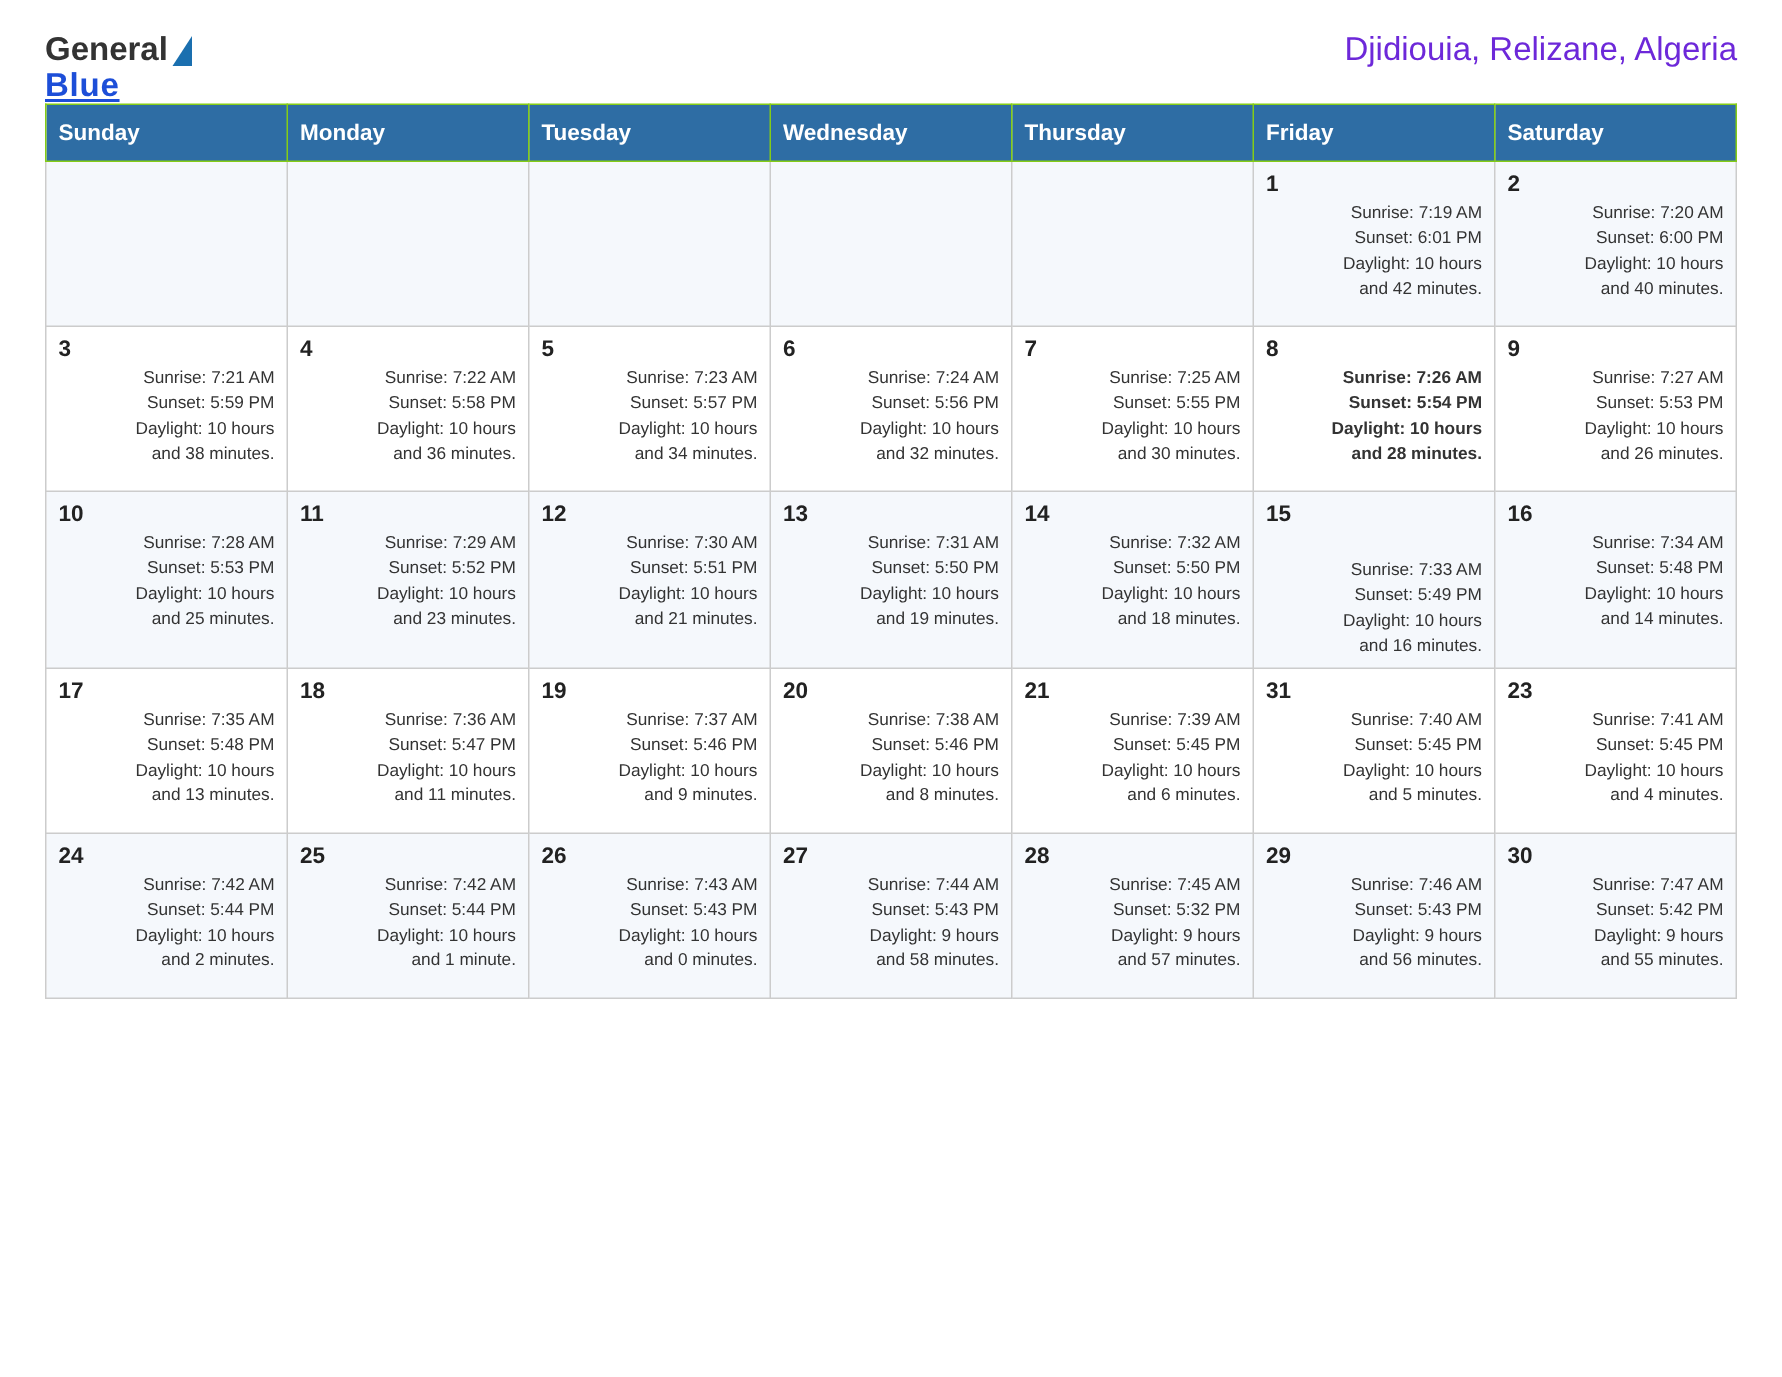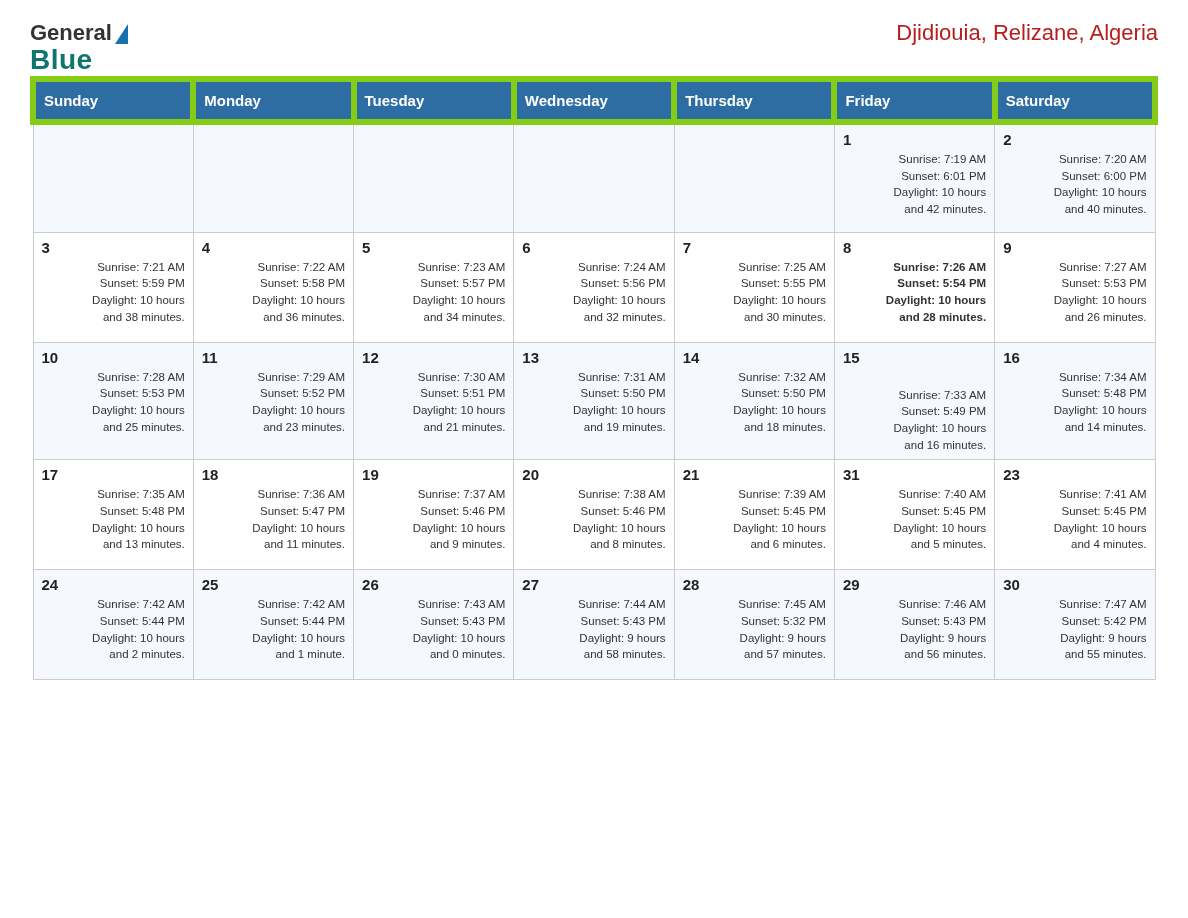--- a/index.html
+++ b/index.html
@@ -32,36 +32,36 @@
       text-align: right;
     }
     .month-title {
       font-size: 52px;
       font-weight: 300;
       color: #222;
       line-height: 1.1;
     }
     .location {
       font-size: 22px;
-      color: #b91c1c;
+      color: #6d28d9;
       font-weight: 400;
     }
     table {
       width: 100%;
       border-collapse: collapse;
       table-layout: fixed;
     }
     thead tr th {
       background-color: #2e6da4;
       color: white;
       font-size: 15px;
       font-weight: 600;
       padding: 10px 8px;
       text-align: left;
-      border: 6px solid #84cc16;
+      border: 1px solid #84cc16;
     }
     tbody tr td {
       vertical-align: top;
       padding: 6px 8px;
       font-size: 12px;
       color: #333;
       border: 1px solid #ccc;
       height: 110px;
     }
     tbody tr:nth-child(odd) td {
@@ -86,21 +86,21 @@
   </style>
 </head>
 <body>
 
 <div class="header">
   <div class="logo">
     <div class="logo-text">
       <span style="color:#333; font-size:22px; font-weight:bold; line-height:1.15;">
         General<span style="display:inline-block; width:0; height:0; border-left:13px solid transparent; border-bottom:20px solid #1a6faf; margin-left:3px; vertical-align:middle;"></span>
       </span>
-      <span style="color:#0f766e; font-size:28px; font-weight:bold; letter-spacing:0.5px;">Blue</span>
+      <span style="color:#1d4ed8; font-size:22px; font-weight:bold; letter-spacing:0.5px;text-decoration:underline;">Blue</span>
     </div>
   </div>
   <div class="title-block">
     <div class="location">Djidiouia, Relizane, Algeria</div>
   </div>
 </div>
 
 <table>
   <thead>
     <tr>

